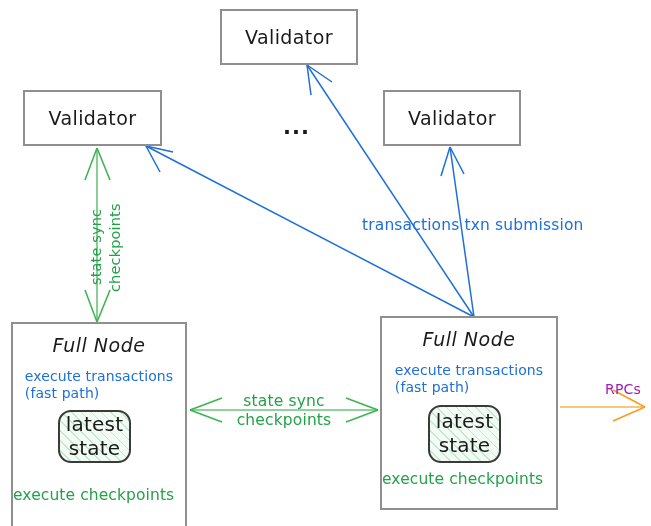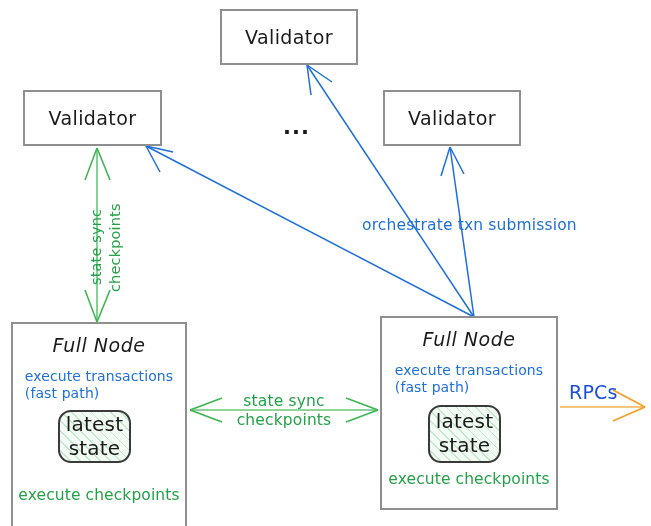--- a/index.html
+++ b/index.html
@@ -61,21 +61,20 @@
   .exec-txn {
     color: #1e6fd9;
     font-size: 14px;
     text-align: left;
     line-height: 1.22;
     letter-spacing: 0.1px;
   }
   .exec-ckpt {
     color: #24a148;
     font-size: 15.5px;
-    text-align: center;
     letter-spacing: 0.1px;
   }
 
   .state-box {
     position: absolute;
     box-sizing: border-box;
     border: 2px solid #3a3a3a;
     border-radius: 13px;
     background-color: #f2fbf4;
     background-image: repeating-linear-gradient(
@@ -117,23 +116,24 @@
     letter-spacing: 0.15px;
   }
   .lbl-green {
     color: #24a148;
     font-size: 15.5px;
     letter-spacing: 0.15px;
     text-align: center;
     line-height: 1.25;
   }
   .lbl-orange {
-    color: #1d4ed8;
-    font-size: 19px;
+    color: #a21caf;
+    font-size: 14px;
     letter-spacing: 0.2px;
+    margin-left: 36px;
   }
   .lbl-vert {
     color: #24a148;
     font-size: 14.5px;
     letter-spacing: 0.15px;
     transform: rotate(-90deg);
     transform-origin: left top;
   }
 </style>
 </head>
@@ -223,21 +223,21 @@
     <div class="exec-ckpt" style="position:absolute; left:0; right:0; bottom:20px;">execute checkpoints</div>
   </div>
 
   <div class="state-box" style="left:428px; top:405px; width:73px; height:58px;">
     <div class="state-label">
       <div>latest</div>
       <div>state</div>
     </div>
   </div>
 
-  <div class="lbl lbl-blue" style="left:362px; top:216px;">orchestrate txn submission</div>
+  <div class="lbl lbl-blue" style="left:362px; top:216px;">transactions txn submission</div>
 
   <div class="lbl lbl-green" style="left:209px; top:392px; width:150px;">
     <div>state sync</div>
     <div>checkpoints</div>
   </div>
 
   <div class="lbl lbl-vert" style="left:88px; top:285px;">state sync</div>
 
   <div class="lbl lbl-vert" style="left:107px; top:292px;">checkpoints</div>
 

